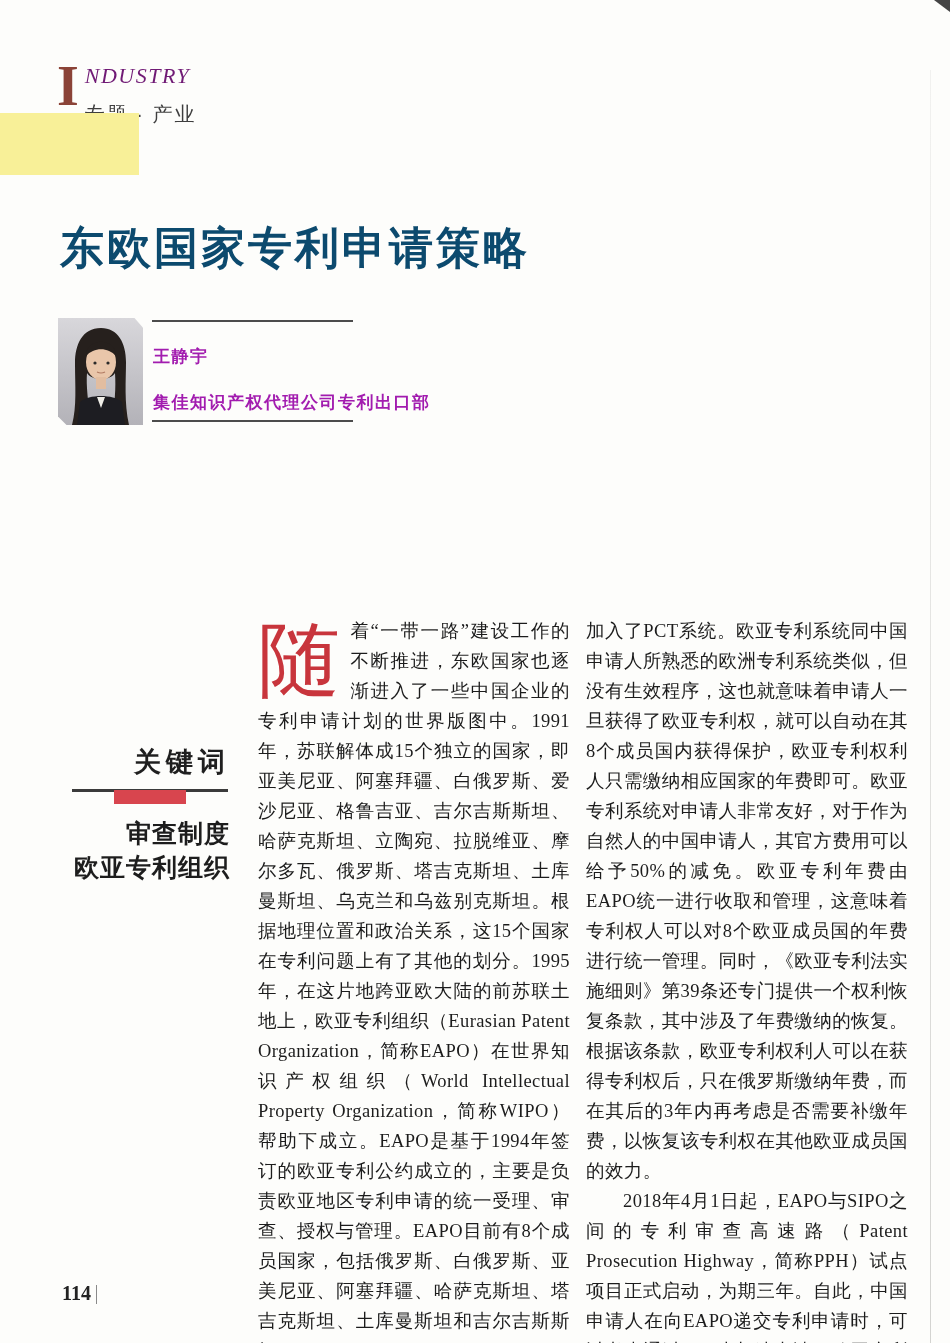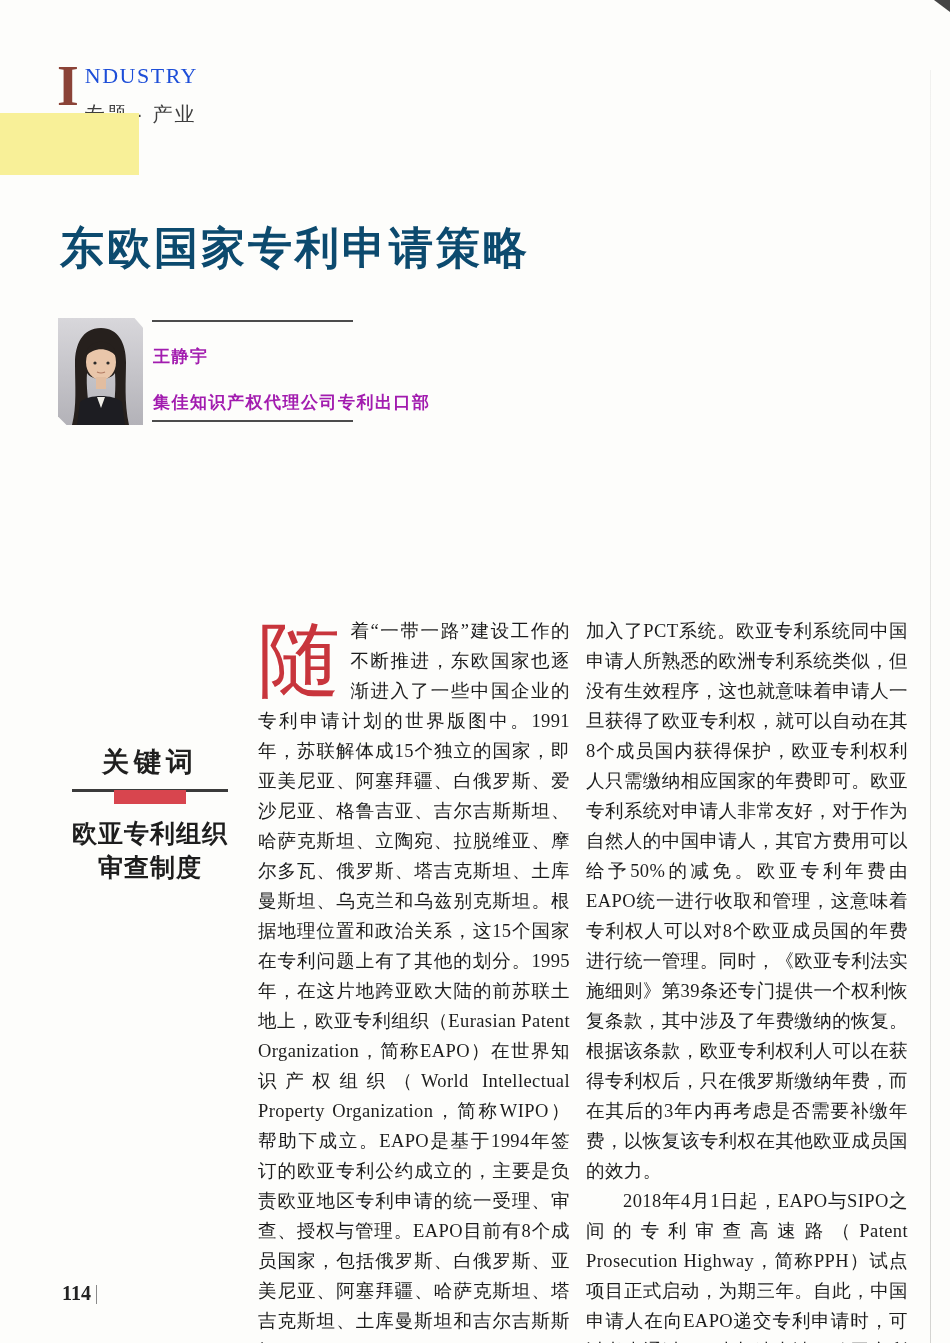--- a/index.html
+++ b/index.html
@@ -11,22 +11,23 @@
   }
 
   
   .header { position:absolute; left:57px; top:60px; display:flex; }
   .header .initial {
     font-size:56px; line-height:52px; color:#8b4337;
     font-family:"Liberation Serif",serif; font-weight:bold; margin-right:6px;
   }
   .header .hright { padding-top:3px; }
   .header .en {
-    font-size:22px; letter-spacing:1.5px; color:#1d4ed8;
+    font-size:22px; letter-spacing:1.5px; color:#701a75;
     font-family:"Liberation Serif",serif;
+    font-style:italic;
   }
   .header .cn {
     font-size:20px; color:#3e3e3e; margin-top:12px; letter-spacing:2px;
     font-family:Liberation Sans, sans-serif;
   }
   .highlight-bar {
     position:absolute; left:0; top:113px; width:139px; height:62px;
     background:#f8f098;
   }
 
@@ -46,21 +47,21 @@
   .rule-top { top:320px; } .rule-bottom { top:420px; }
   .author-name, .author-affiliation {
     position:absolute; left:153px;
     font-family:"Liberation Sans",sans-serif; font-weight:bold;
     font-size:17px; color:#a21caf; letter-spacing:1.5px;
   }
   .author-name { top:345px; }
   .author-affiliation { top:391px;text-align:center; }
 
   
-  .keywords { position:absolute; left:70px; top:744px; width:160px; text-align:center; }
+  .keywords { position:absolute; left:70px; top:744px; width:160px; text-align:right; }
   .kw-heading {
     font-size:27px; font-weight:bold; letter-spacing:5px; color:#1f1f1f;
   }
   .kw-rule { position:relative; margin-top:9px; height:15px; }
   .kw-line { position:absolute; left:2px; right:2px; top:0; height:3px; background:#3b3b3b; }
   .kw-red {
     position:absolute; left:50%; transform:translateX(-50%);
     top:1px; width:72px; height:14px; background:#d8454e;
   }
   .kw-items { margin-top:13px; }
@@ -142,22 +143,22 @@
   <div class="author-affiliation">集佳知识产权代理公司专利出口部</div>
   <div class="author-rule rule-bottom"></div>
 
   <div class="keywords">
     <div class="kw-heading">关键词</div>
     <div class="kw-rule">
       <div class="kw-line"></div>
       <div class="kw-red"></div>
     </div>
     <div class="kw-items">
+      <div class="kw-item">审查制度</div>
       <div class="kw-item">欧亚专利组织</div>
-      <div class="kw-item">审查制度</div>
     </div>
   </div>
 
   <div class="col col1">
     <p><span class="dropcap">随</span><span>着“一带一路”建设工作的不断推进，东欧国家也逐渐进入了一些中国企业的专利申请计划的世界版图中。1991年，苏联解体成15个独立的国家，即亚美尼亚、阿塞拜疆、白俄罗斯、爱沙尼亚、格鲁吉亚、吉尔吉斯斯坦、哈萨克斯坦、立陶宛、拉脱维亚、摩尔多瓦、俄罗斯、塔吉克斯坦、土库曼斯坦、乌克兰和乌兹别克斯坦。根据地理位置和政治关系，这15个国家在专利问题上有了其他的划分。1995年，在这片地跨亚欧大陆的前苏联土地上，欧亚专利组织（Eurasian Patent Organization，简称EAPO）在世界知识产权组织（World Intellectual Property Organization，简称WIPO）帮助下成立。EAPO是基于1994年签订的欧亚专利公约成立的，主要是负责欧亚地区专利申请的统一受理、审查、授权与管理。EAPO目前有8个成员国家，包括俄罗斯、白俄罗斯、亚美尼亚、阿塞拜疆、哈萨克斯坦、塔吉克斯坦、土库曼斯坦和吉尔吉斯斯坦。</span></p>
 
   </div>
 
   <div class="col col2">
     <p>加入了PCT系统。欧亚专利系统同中国申请人所熟悉的欧洲专利系统类似，但没有生效程序，这也就意味着申请人一旦获得了欧亚专利权，就可以自动在其8个成员国内获得保护，欧亚专利权利人只需缴纳相应国家的年费即可。欧亚专利系统对申请人非常友好，对于作为自然人的中国申请人，其官方费用可以给予50%的减免。欧亚专利年费由EAPO统一进行收取和管理，这意味着专利权人可以对8个欧亚成员国的年费进行统一管理。同时，《欧亚专利法实施细则》第39条还专门提供一个权利恢复条款，其中涉及了年费缴纳的恢复。根据该条款，欧亚专利权利人可以在获得专利权后，只在俄罗斯缴纳年费，而在其后的3年内再考虑是否需要补缴年费，以恢复该专利权在其他欧亚成员国的效力。</p>

